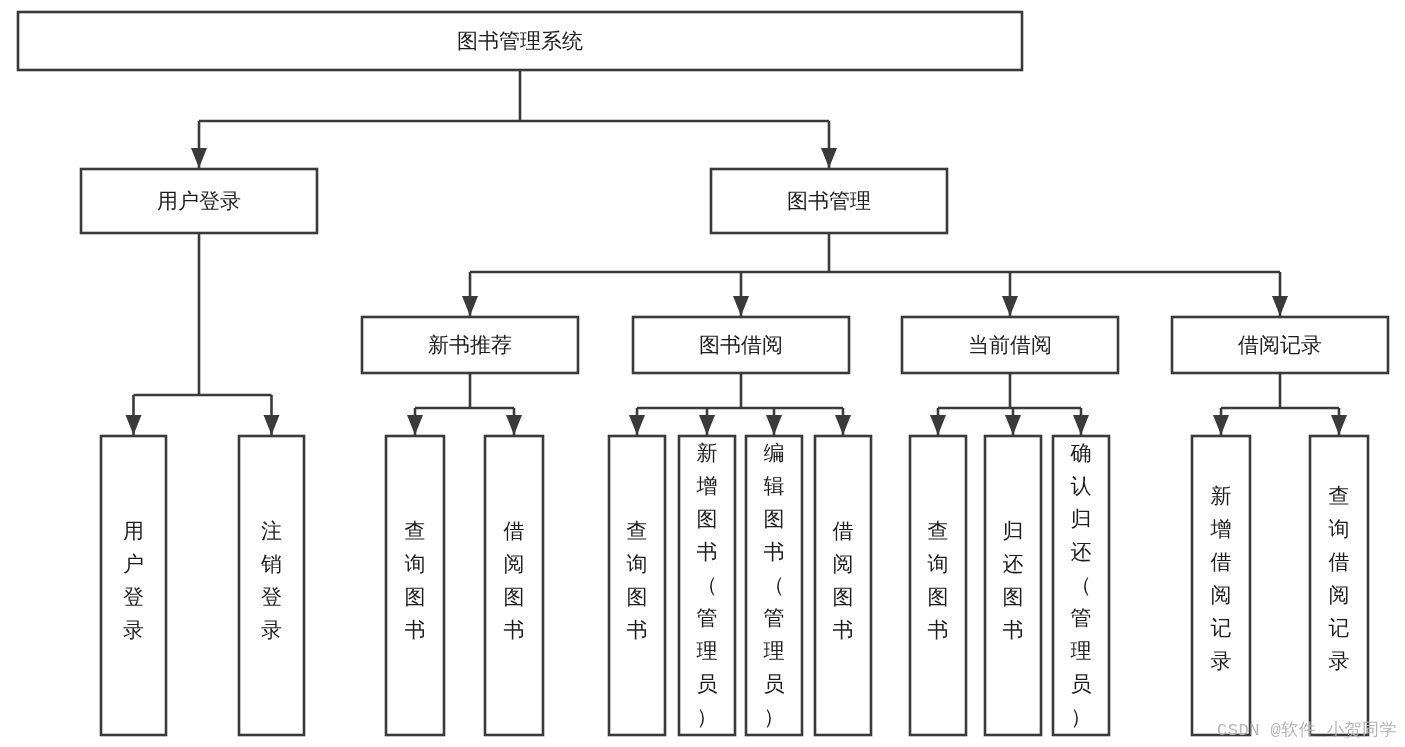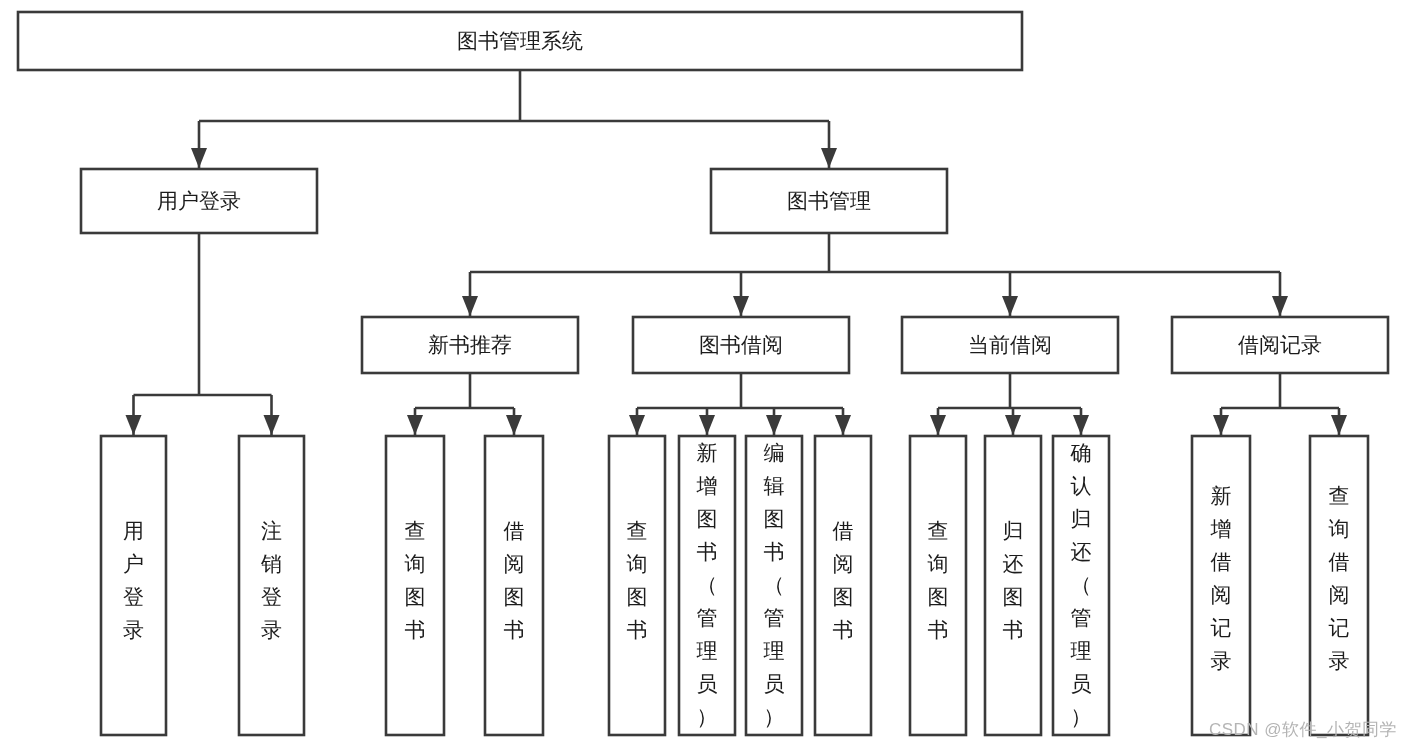--- a/index.html
+++ b/index.html
@@ -52,21 +52,21 @@
   .node-label-v {
     font-family: "DejaVu Sans", "Liberation Sans", sans-serif;
     font-size: 21px;
     fill: #1c1c1c;
     text-anchor: middle;
   }
   .watermark-text {
     position: absolute;
     right: 8px;
     bottom: 6px;
-    font-family: Liberation Sans, sans-serif;
+    font-family: Liberation Mono, monospace;
     font-size: 17px;
     color: #b4b4b4;
     white-space: nowrap;
     letter-spacing: 0.5px;
     user-select: none;
   }
 </style>
 </head>
 <body>
 

